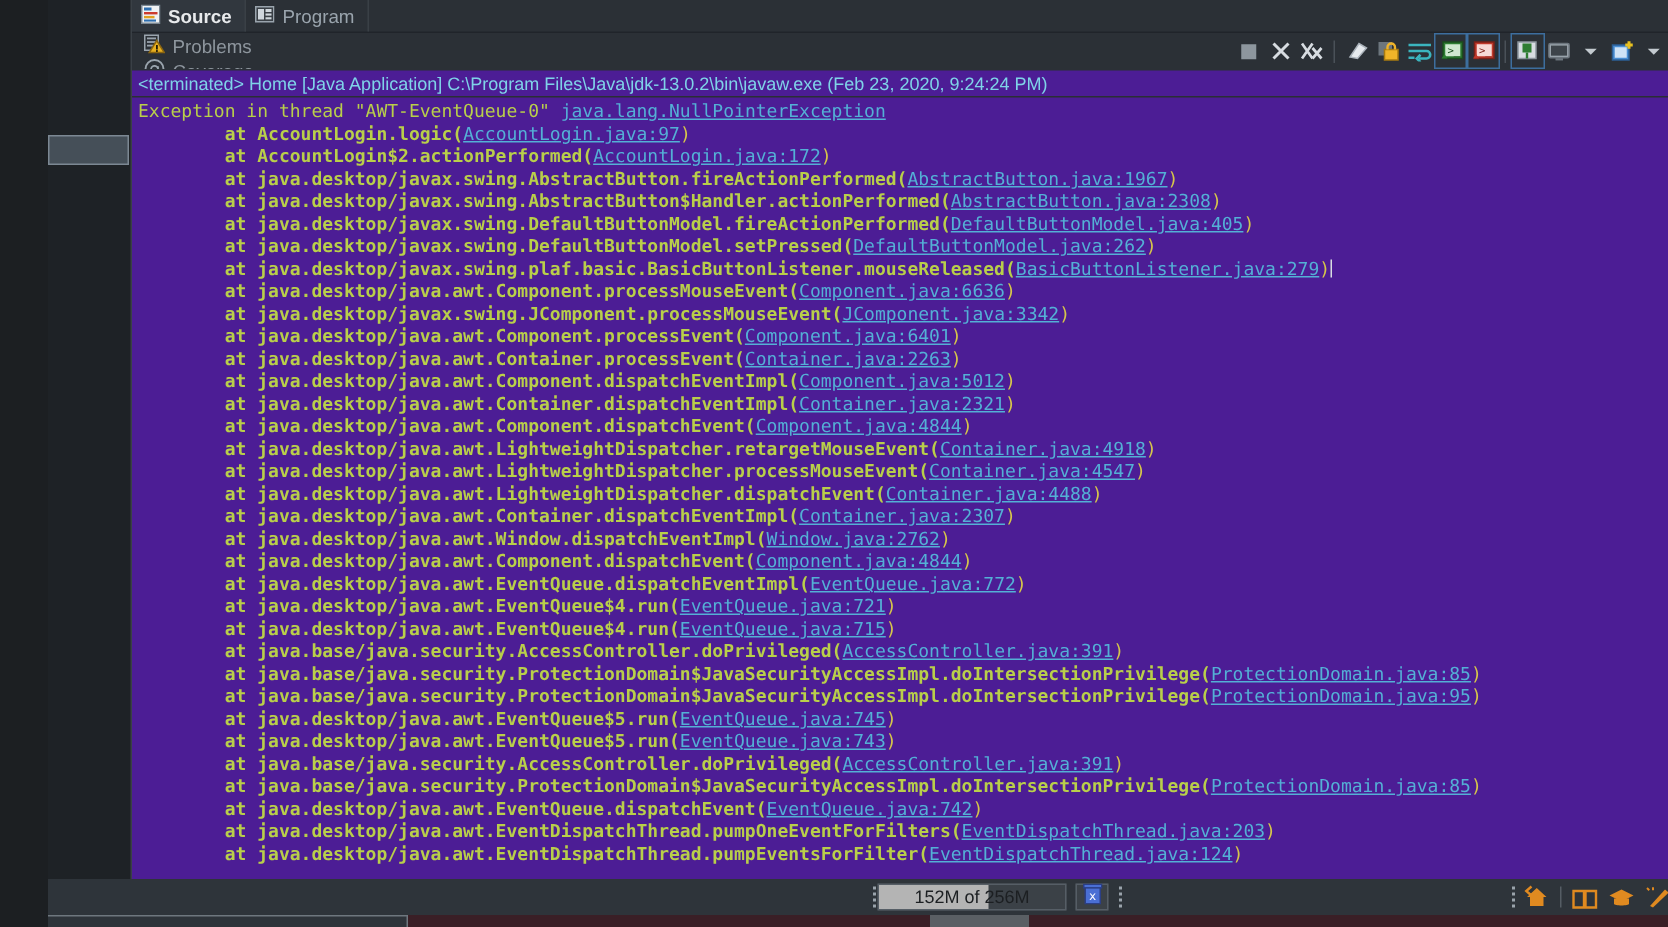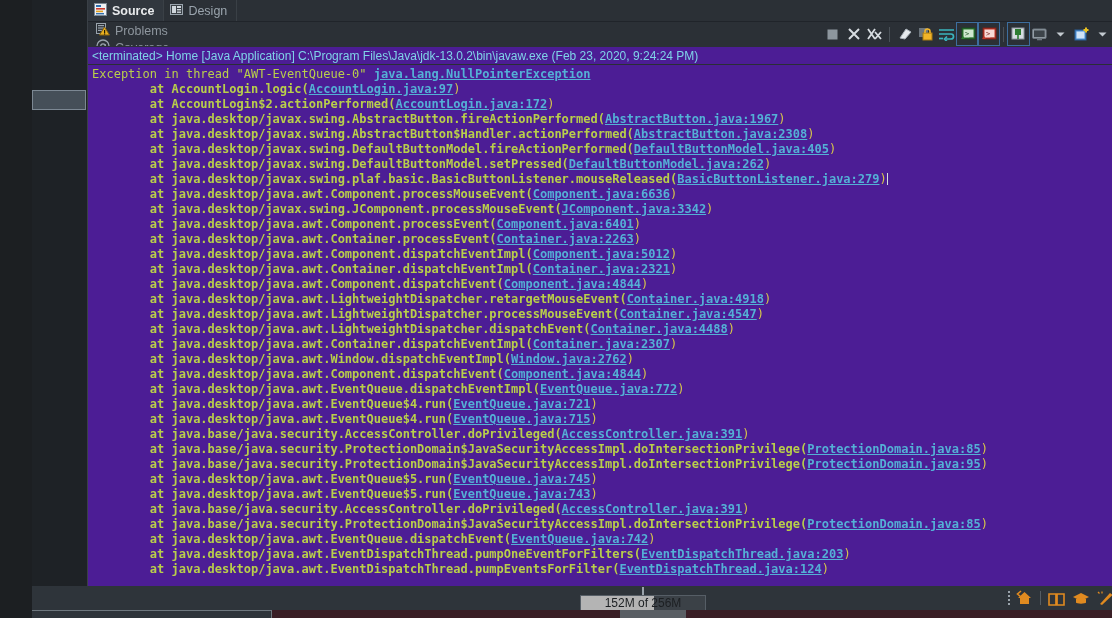--- a/index.html
+++ b/index.html
@@ -73,40 +73,40 @@
     height: 18px; line-height: 14px;
   }
   .trace {
     font-family: "DejaVu Sans Mono", monospace;
     font-size: 12px; line-height: 15px;
     padding: 2px 0 0 4px; white-space: pre;
   }
   .ln { height: 15px; white-space: pre; }
   .c-exc   { color: #b9cf4a; }
   .c-at    { color: #b9cf4a; font-weight: bold; }
-  .c-link  { color: #54b0d6; text-decoration: underline; font-weight: bold; }
+  .c-link  { color: #54b0d6; text-decoration: underline; }
   .c-num   { color: #d6c64a; }
   .caret {
     display: inline-block; width: 1px; height: 12px;
     background: #d8dde1; vertical-align: -2px;
   }
 
   
   .vscroll {
     position: absolute; right: 0; top: 46px; width: 0px; height: 540px;
   }
 
   
   .statusbar {
     position: absolute; left: 0; bottom: 8px; width: 1112px; height: 24px;
     background: #2e343a; display: flex; align-items: center;
   }
   .heapbar {
     position: absolute; left: 548px; top: 1px;
-    display: flex; align-items: center; height: 22px; flex-direction: column;
+    display: flex; align-items: center; height: 22px;
   }
   .grip { width: 5px; height: 16px; display: flex; flex-direction: column;
           justify-content: space-around; align-items: center; }
   .grip i { display: block; width: 2px; height: 2px; background: #9aa3ab; }
   .heapgauge {
     position: relative; width: 126px; height: 18px;
     background: #3b4147; border: 1px solid #565e66;
     display: flex; align-items: center; justify-content: center;
   }
   .heapfill {
@@ -165,21 +165,21 @@
     <div class="etab">
       <span>
         <svg width="13" height="13" viewBox="0 0 13 13">
           <rect x="0.5" y="1.5" width="12" height="10" fill="#3a4046" stroke="#9aa4ad"></rect>
           <rect x="2" y="3" width="4" height="7" fill="#cfd6dc"></rect>
           <rect x="7" y="3" width="4" height="2" fill="#cfd6dc"></rect>
           <rect x="7" y="6" width="4" height="1.4" fill="#cfd6dc"></rect>
           <rect x="7" y="8.5" width="4" height="1.4" fill="#cfd6dc"></rect>
         </svg>
       </span>
-      <span>Design</span>
+      <span>Program</span>
     </div>
   </div>
 
   <div class="viewbar">
 
     <div class="vtab">
       <span>
         <svg width="14" height="14" viewBox="0 0 14 14">
           <rect x="0.5" y="1.5" width="9" height="10" fill="none" stroke="#9aa4ad"></rect>
           <rect x="2" y="3" width="6" height="1.2" fill="#9aa4ad"></rect>

